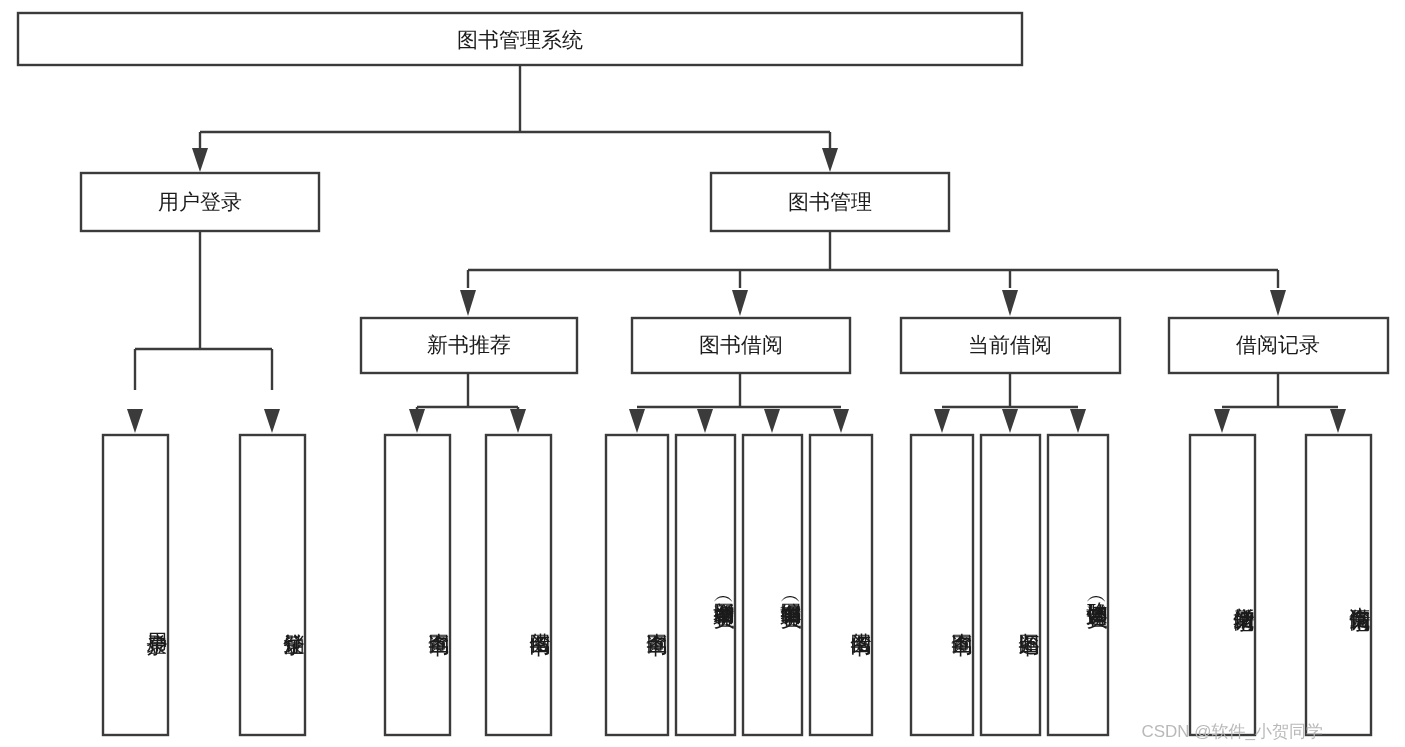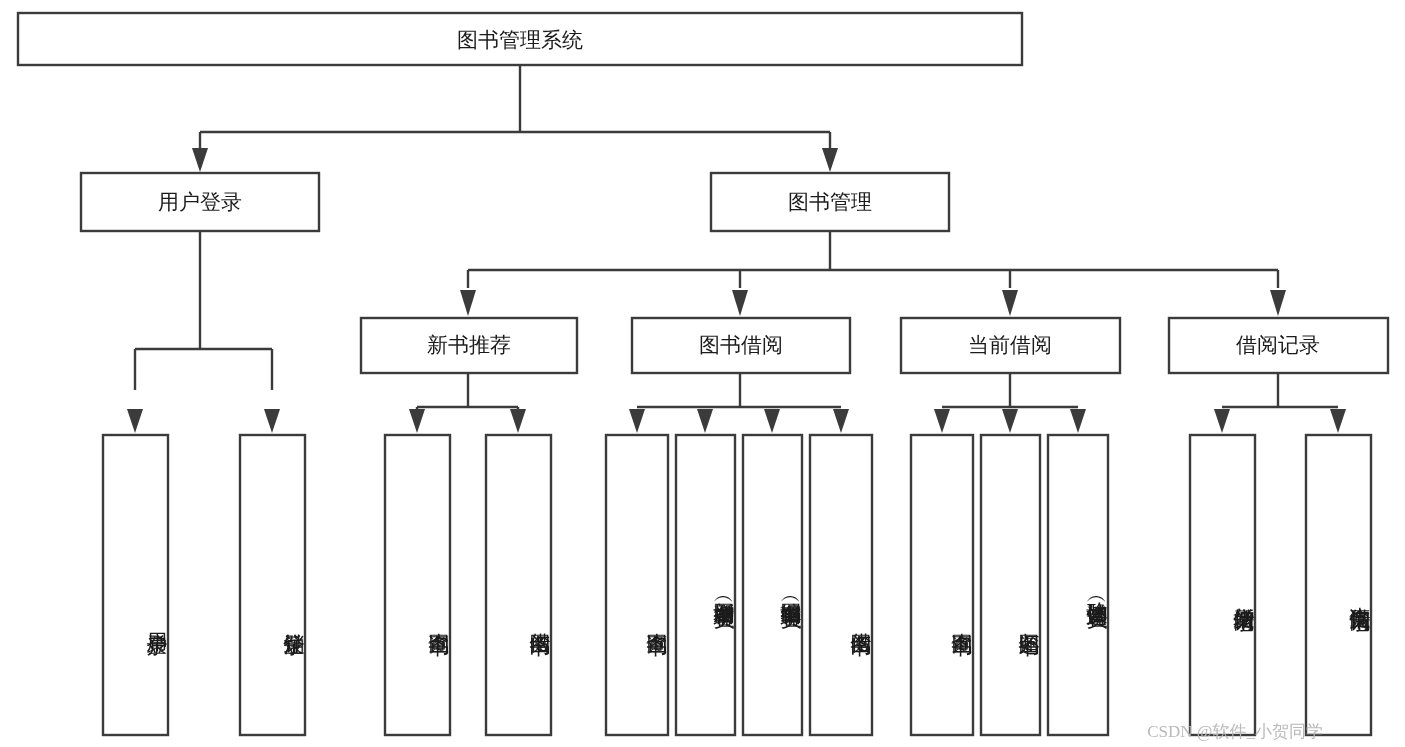--- a/index.html
+++ b/index.html
@@ -60,21 +60,21 @@
     display: flex;
     align-items: flex-start;
     justify-content: center;
     white-space: nowrap;
     pointer-events: none;
   }
   .watermark {
     position: absolute;
     right: 8px;
     bottom: 4px;
-    font-family: Liberation Serif, serif;
+    font-family: Liberation Sans, sans-serif;
     font-size: 17px;
     color: #b9b9b9;
     white-space: nowrap;
   }
 </style>
 </head>
 <body>
 
 <div id="diagram-root">
 

